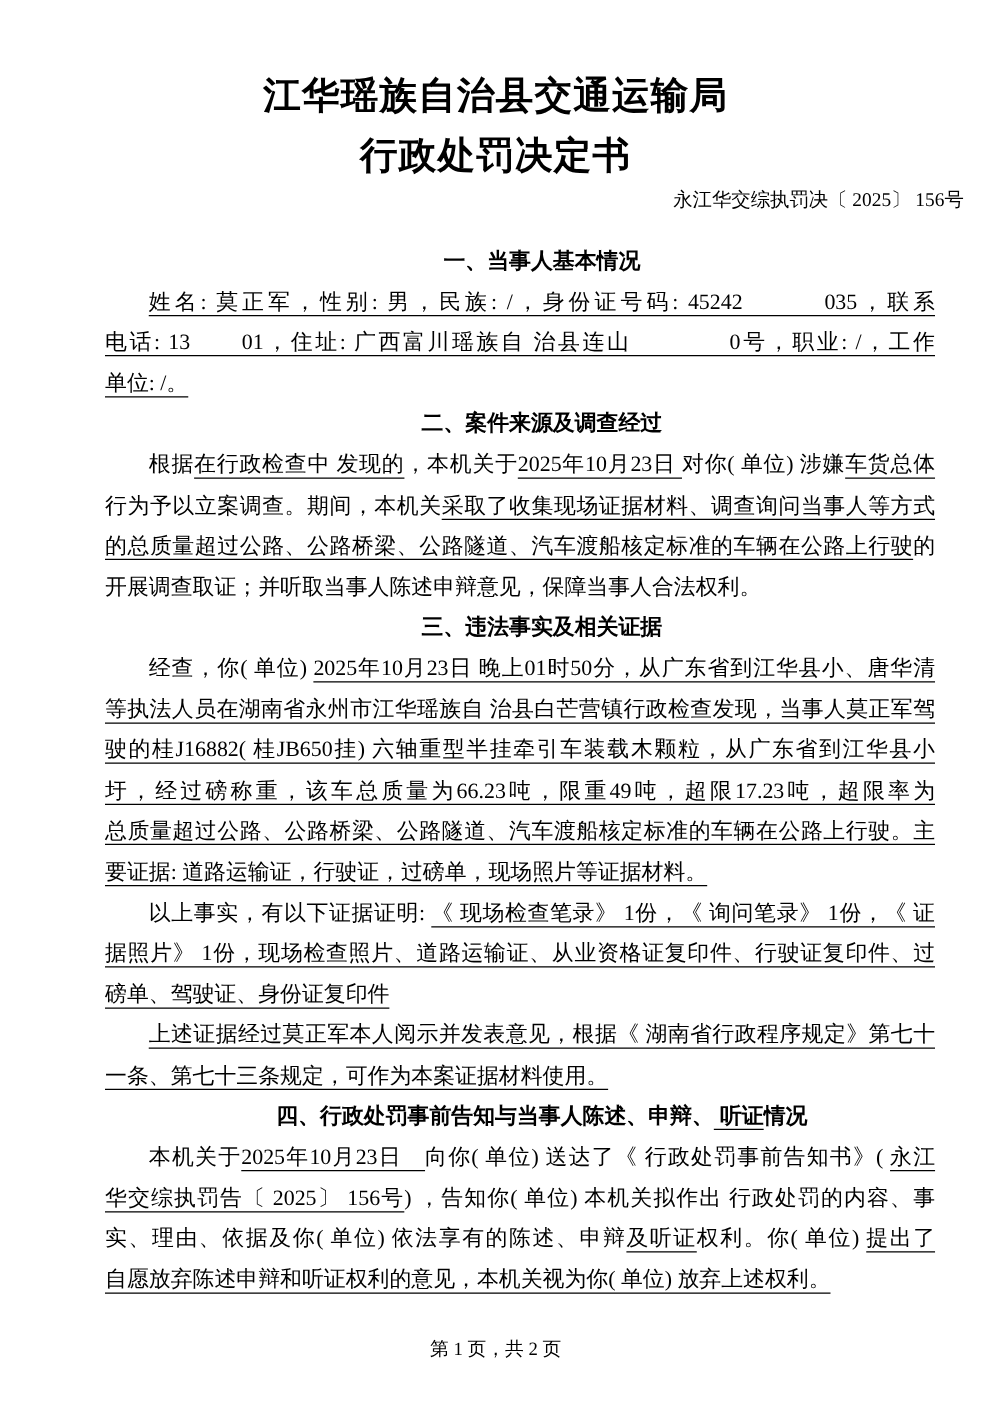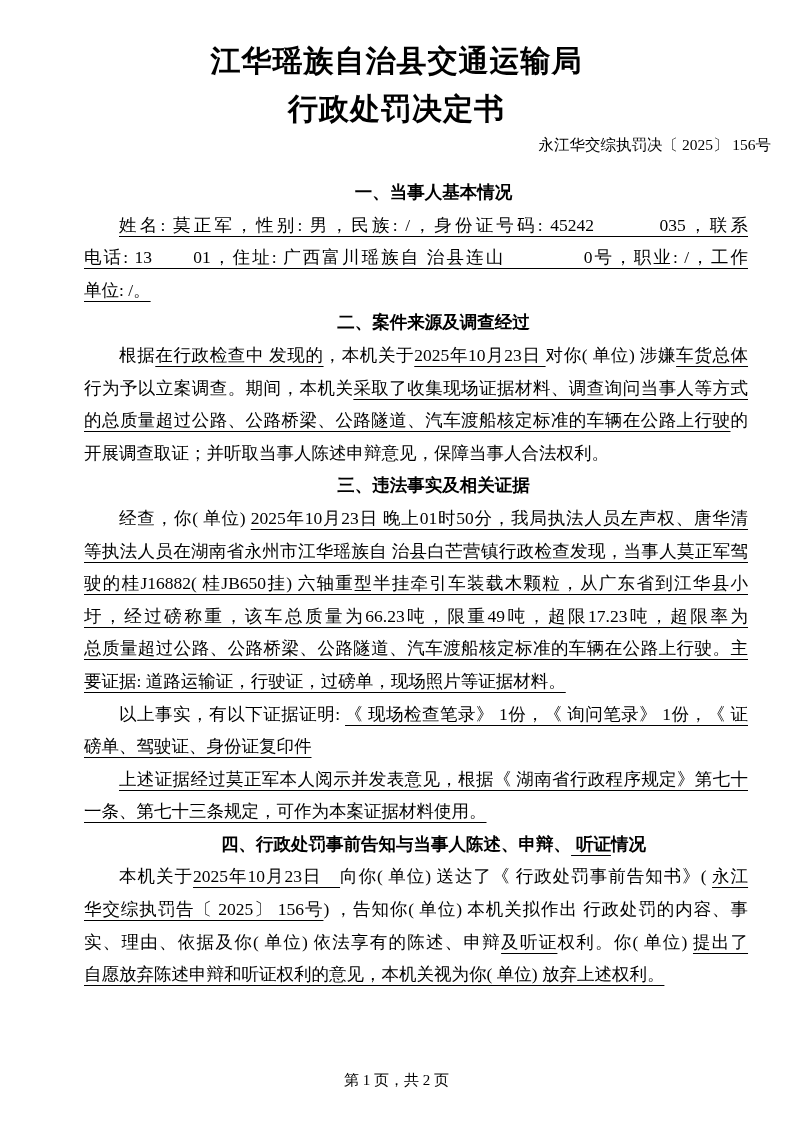--- a/index.html
+++ b/index.html
@@ -14,21 +14,21 @@
     font-family: "Liberation Serif", "DejaVu Serif", serif;
   }
   .doc-title {
     text-align: center;
     font-family: "Liberation Sans", "DejaVu Sans", sans-serif;
     font-weight: bold;
     font-size: 30px;
     line-height: 34px;
     letter-spacing: 1px;
   }
-  .doc-title.first { padding-top: 44px; }
+  .doc-title.first { padding-top: 60px; }
   .doc-title.second { margin-top: 14px; }
   .doc-number {
     margin-top: 9px;
     padding-right: 22px;
     text-align: right;
     font-size: 15.5px;
     line-height: 20px;
   }
   .doc-body {
     margin: 21px 45px 0 84px;
@@ -70,27 +70,28 @@
       <div class="heading"><span>一、当事人基本情况</span></div>
       <div class="line indent"><span class="u">姓名: 莫正军，性别: 男，民族: /，身份证号码: 45242　　　035，联系</span></div>
       <div class="line"><span class="u">电话: 13　　01，住址: 广西富川瑶族自 治县连山　　　　0号，职业: /，工作</span></div>
       <div class="line last"><span class="u">单位: /。</span></div>
       <div class="heading"><span>二、案件来源及调查经过</span></div>
       <div class="line indent"><span>根据</span><span class="u">在行政检查中 发现的</span><span>，本机关于</span><span class="u">2025年10月23日 </span><span>对你( 单位) 涉嫌</span><span class="u">车货总体</span></div>
       <div class="line"><span>行为予以立案调查。期间，本机关</span><span class="u">采取了收集现场证据材料、调查询问当事人等方式</span></div>
       <div class="line"><span class="u">的总质量超过公路、公路桥梁、公路隧道、汽车渡船核定标准的车辆在公路上行驶</span><span>的</span></div>
       <div class="line last"><span>开展调查取证；并听取当事人陈述申辩意见，保障当事人合法权利。</span></div>
       <div class="heading"><span>三、违法事实及相关证据</span></div>
-      <div class="line indent"><span>经查，你( 单位) </span><span class="u">2025年10月23日 晚上01时50分，我局执法人员左声权、唐华清</span></div>
+      <div class="line indent"><span>经查，你( 单位) </span><span class="u">2025年10月23日 晚上01时50分，从广东省到江华县小、唐华清</span></div>
       <div class="line"><span class="u">等执法人员在湖南省永州市江华瑶族自 治县白芒营镇行政检查发现，当事人莫正军驾</span></div>
       <div class="line"><span class="u">驶的桂J16882( 桂JB650挂) 六轴重型半挂牵引车装载木颗粒，从广东省到江华县小</span></div>
       <div class="line"><span class="u">圩，经过磅称重，该车总质量为66.23吨，限重49吨，超限17.23吨，超限率为</span></div>
       <div class="line"><span class="u">总质量超过公路、公路桥梁、公路隧道、汽车渡船核定标准的车辆在公路上行驶。主</span></div>
       <div class="line last"><span class="u">要证据: 道路运输证，行驶证，过磅单，现场照片等证据材料。</span></div>
       <div class="line indent"><span>以上事实，有以下证据证明: </span><span class="u">《 现场检查笔录》 1份，《 询问笔录》 1份，《 证</span></div>
+      <div class="line"><span class="u">据照片》 1份，现场检查照片、道路运输证、从业资格证复印件、行驶证复印件、过</span></div>
       <div class="line last"><span class="u">磅单、驾驶证、身份证复印件</span></div>
       <div class="line indent"><span class="u">上述证据经过莫正军本人阅示并发表意见，根据《 湖南省行政程序规定》第七十</span></div>
       <div class="line last"><span class="u">一条、第七十三条规定，可作为本案证据材料使用。</span></div>
       <div class="heading"><span>四、行政处罚事前告知与当事人陈述、申辩、</span><span class="u"> 听证</span><span>情况</span></div>
       <div class="line indent"><span>本机关于</span><span class="u">2025年10月23日　</span><span>向你( 单位) 送达了《 行政处罚事前告知书》( </span><span class="u">永江</span></div>
       <div class="line"><span class="u">华交综执罚告〔 2025〕 156号</span><span>) ，告知你( 单位) 本机关拟作出 行政处罚的内容、事</span></div>
       <div class="line"><span>实、理由、依据及你( 单位) 依法享有的陈述、申辩</span><span class="u">及听证</span><span>权利。你( 单位) </span><span class="u">提出了</span></div>
       <div class="line last"><span class="u">自愿放弃陈述申辩和听证权利的意见，本机关视为你( 单位) 放弃上述权利。</span></div>
     </div>
   <div class="page-footer">第 1 页，共 2 页</div>

